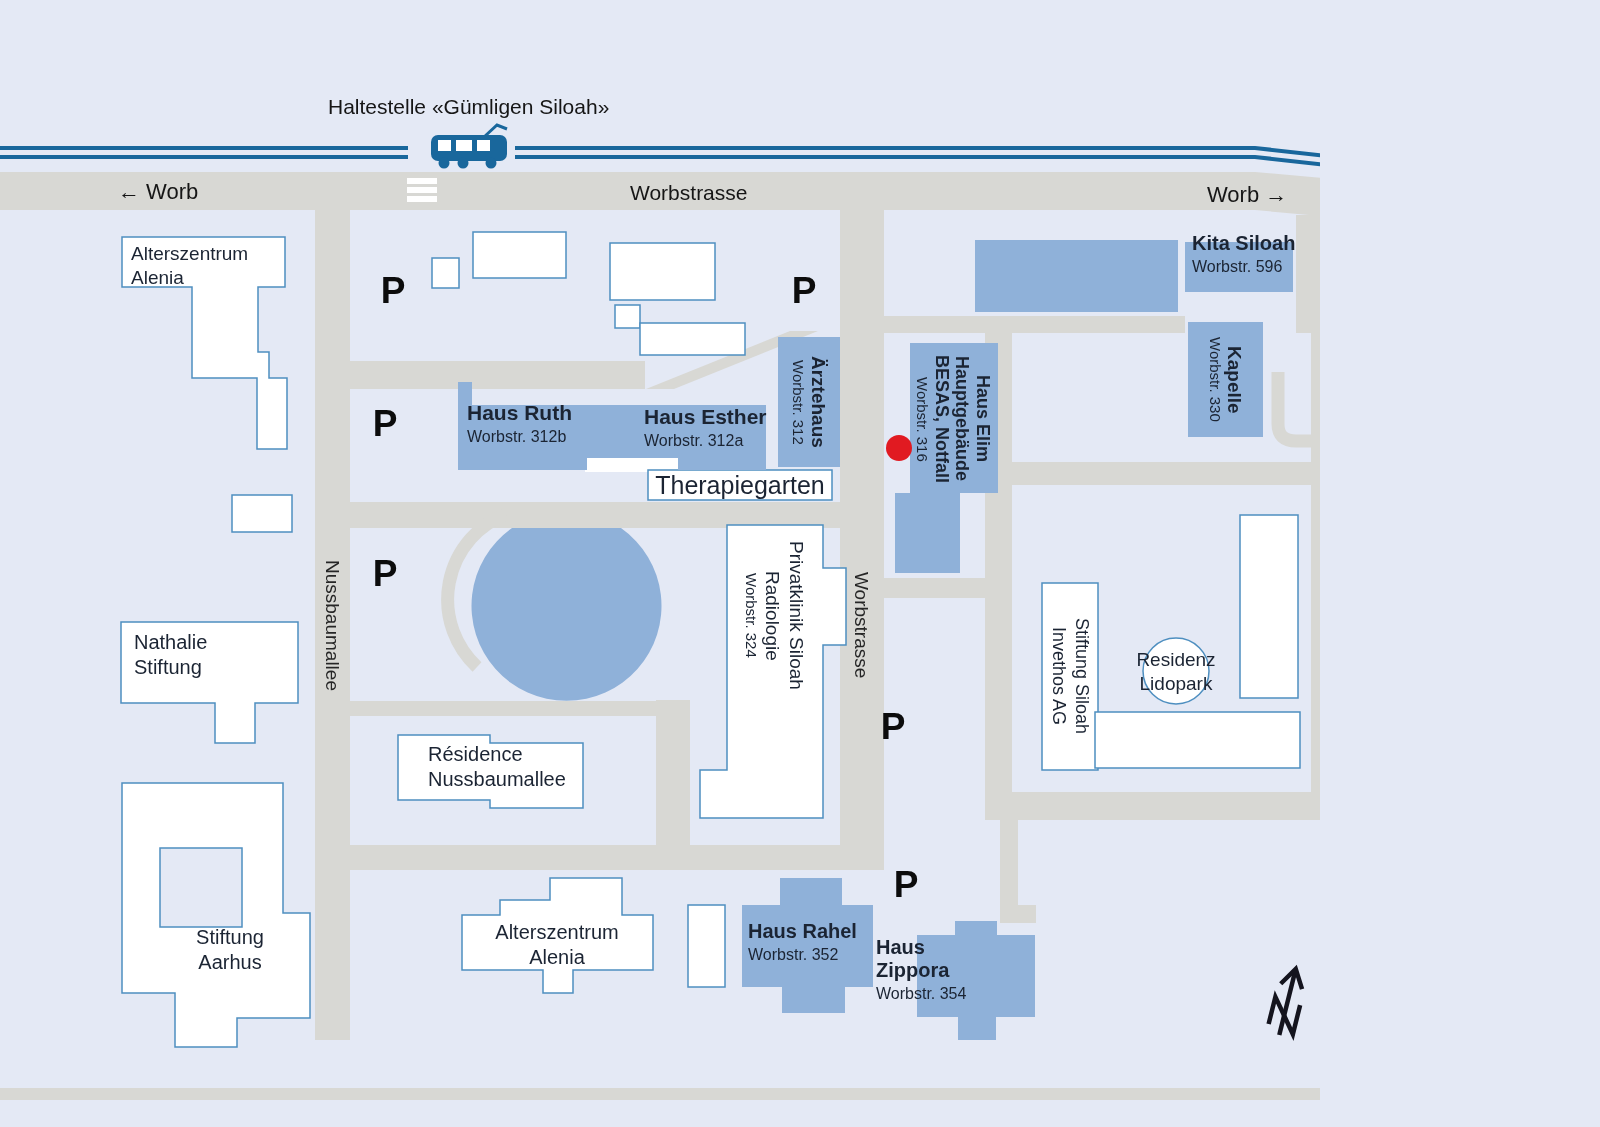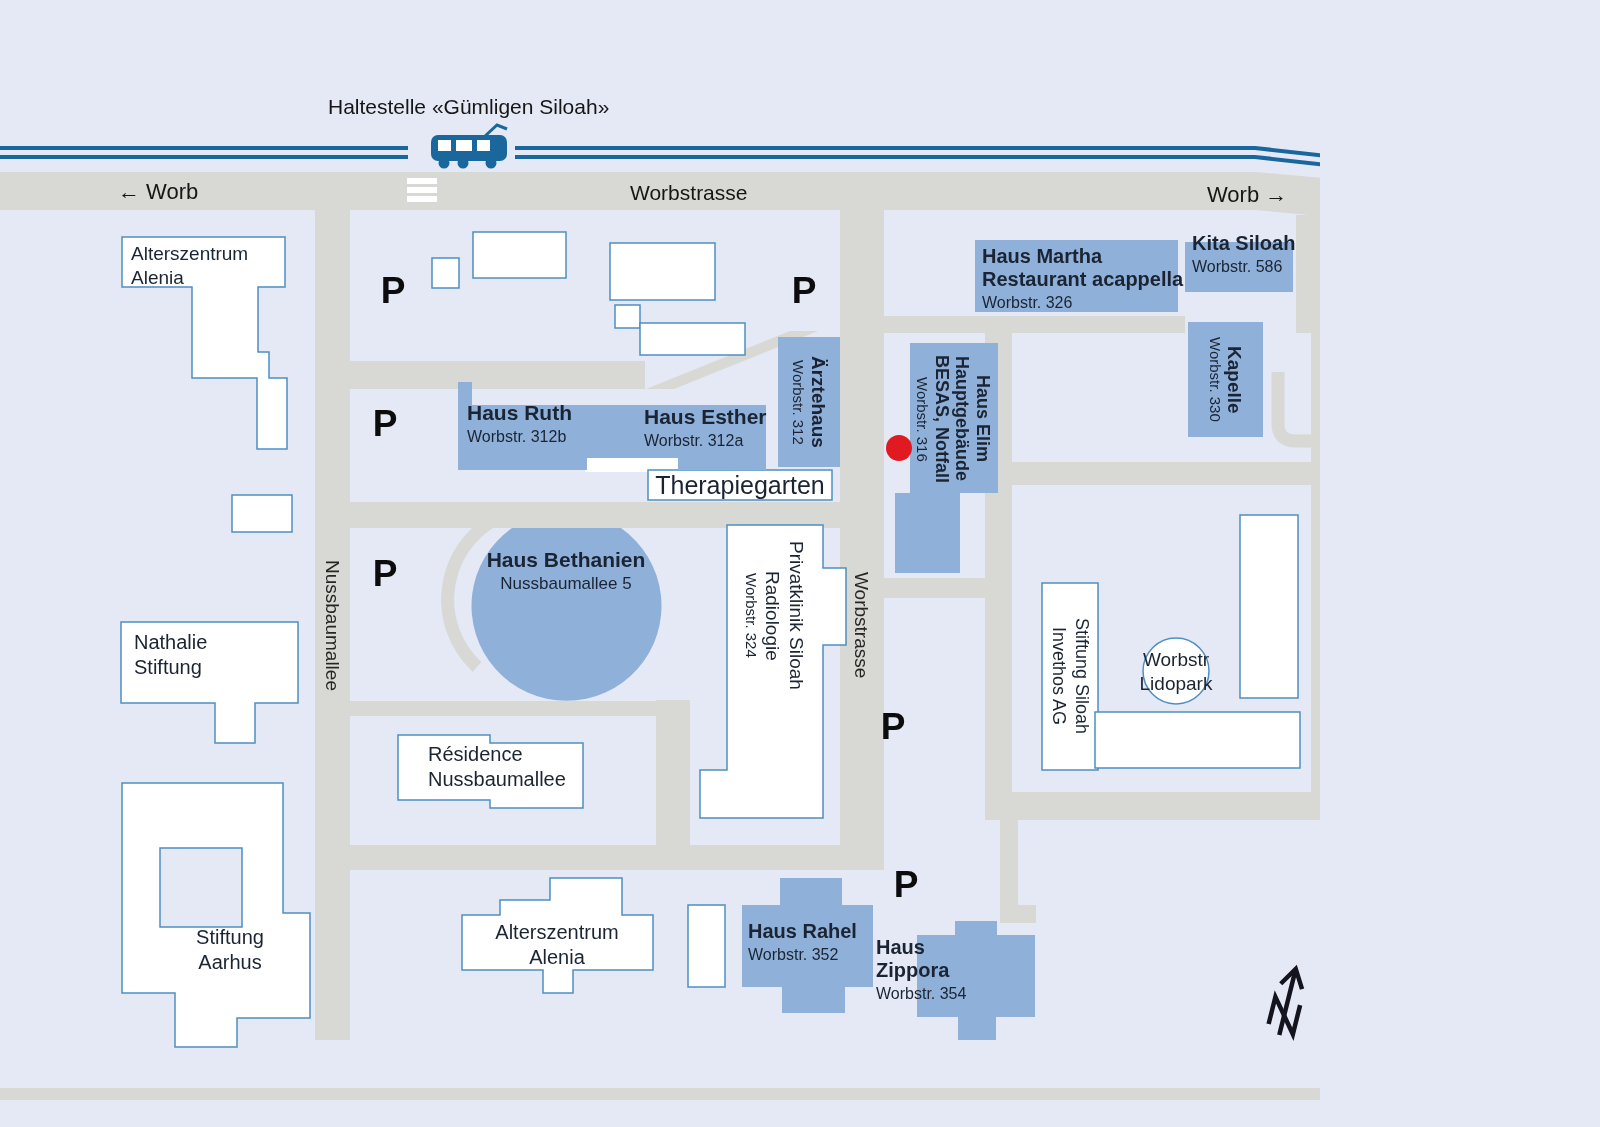--- a/index.html
+++ b/index.html
@@ -158,35 +158,26 @@
   <div class="baddr">Worbstr. 312b</div>
 </div>
 
 <div class="lbl" style="left:644px;top:405px;">
   <div class="bname" style="font-size:21px;">Haus Esther</div>
   <div class="baddr">Worbstr. 312a</div>
 </div>
 
 <div class="boxlbl" style="left:648px;top:470px;width:184px;height:30px;">Therapiegarten</div>
 
-<div class="lbl" style="left:982px;top:245px;">
-  <div class="bname">Haus Martha</div>
-  <div class="bname">Restaurant acappella</div>
-  <div class="baddr">Worbstr. 326</div>
-</div>
 
 <div class="lbl" style="left:1192px;top:232px;">
   <div class="bname">Kita Siloah</div>
-  <div class="baddr">Worbstr. 586</div>
-</div>
-
-<div class="lbl center" style="left:466px;top:548px;width:200px;white-space:normal;">
-  <div class="bname" style="font-size:21px;">Haus Bethanien</div>
-  <div class="baddr" style="font-size:17px;">Nussbaumallee 5</div>
-</div>
+  <div class="baddr">Worbstr. 596</div>
+</div>
+
 
 <div class="lbl" style="left:134px;top:630px;">
   <div class="bname2">Nathalie</div>
   <div class="bname2">Stiftung</div>
 </div>
 
 <div class="lbl" style="left:428px;top:742px;">
   <div class="bname2">Résidence</div>
   <div class="bname2">Nussbaumallee</div>
 </div>
@@ -206,21 +197,21 @@
   <div class="baddr">Worbstr. 352</div>
 </div>
 
 <div class="lbl" style="left:876px;top:936px;">
   <div class="bname">Haus</div>
   <div class="bname">Zippora</div>
   <div class="baddr">Worbstr. 354</div>
 </div>
 
 <div class="lbl center" style="left:1126px;top:648px;width:100px;">
-  <div class="bname2" style="font-size:19px;">Worbstr</div>
+  <div class="bname2" style="font-size:19px;">Residenz</div>
   <div class="bname2" style="font-size:19px;">Lidopark</div>
 </div>
 
 <div class="vwrap" style="left:778px;top:337px;width:62px;height:130px;">
   <div class="vtext">
     <div class="bname">Ärztehaus</div>
     <div class="baddr">Worbstr. 312</div>
   </div>
 </div>
 

